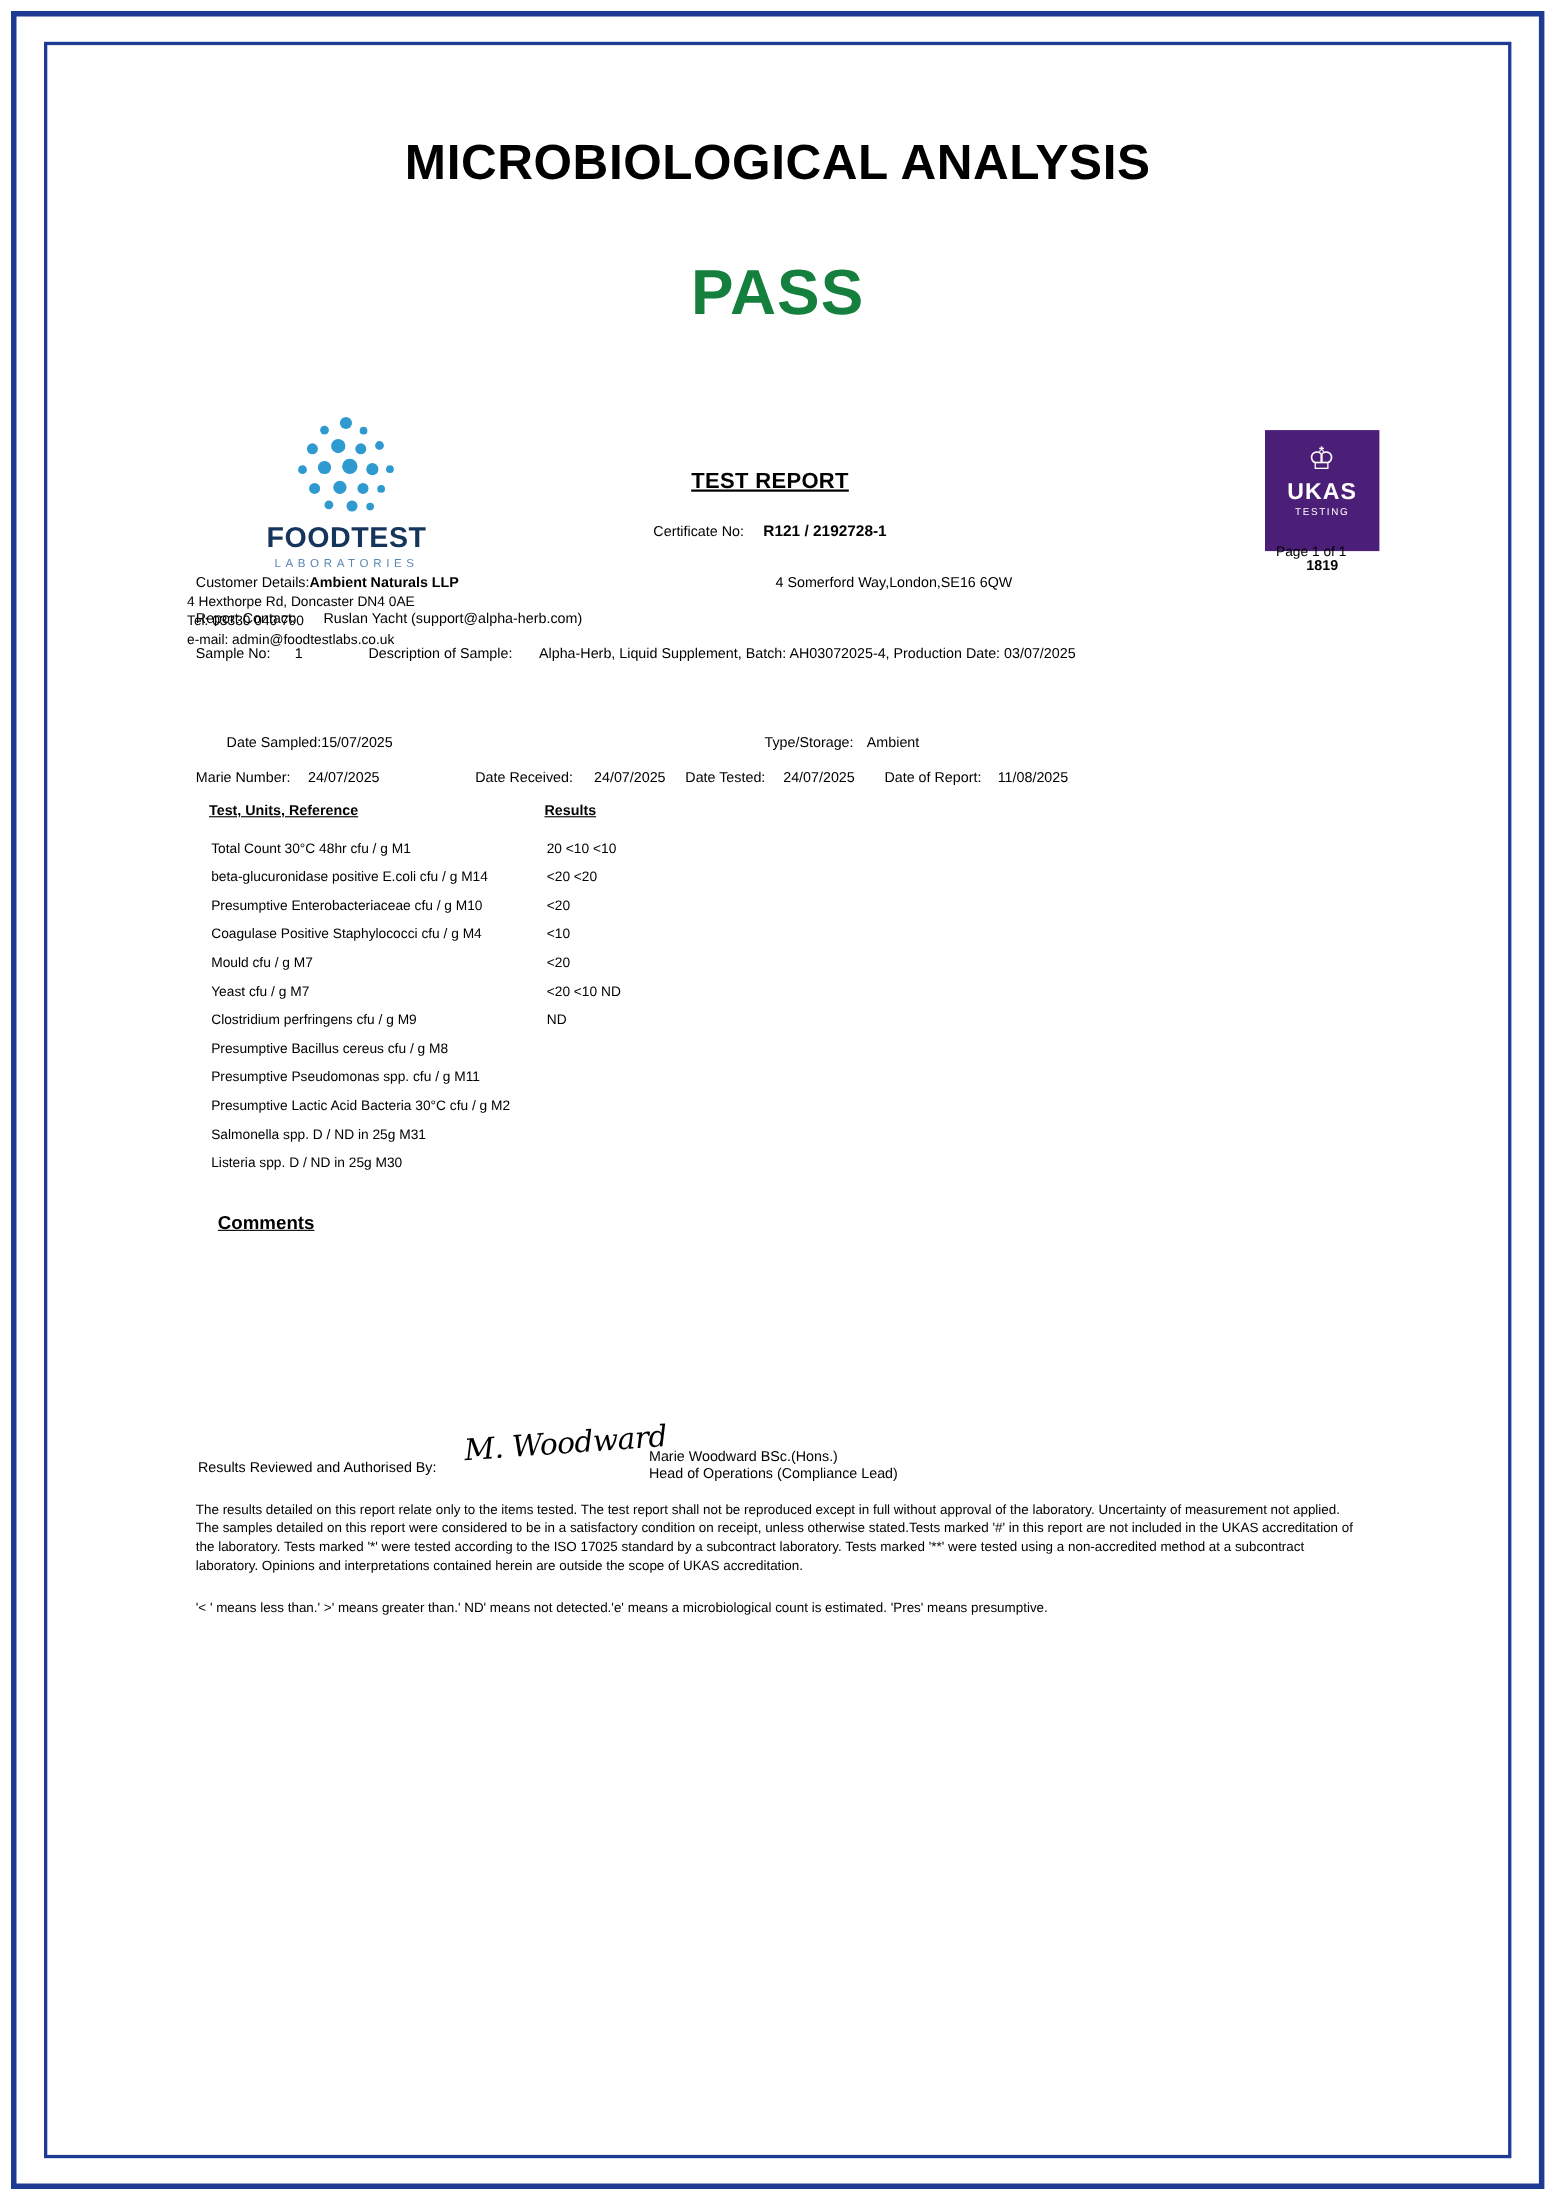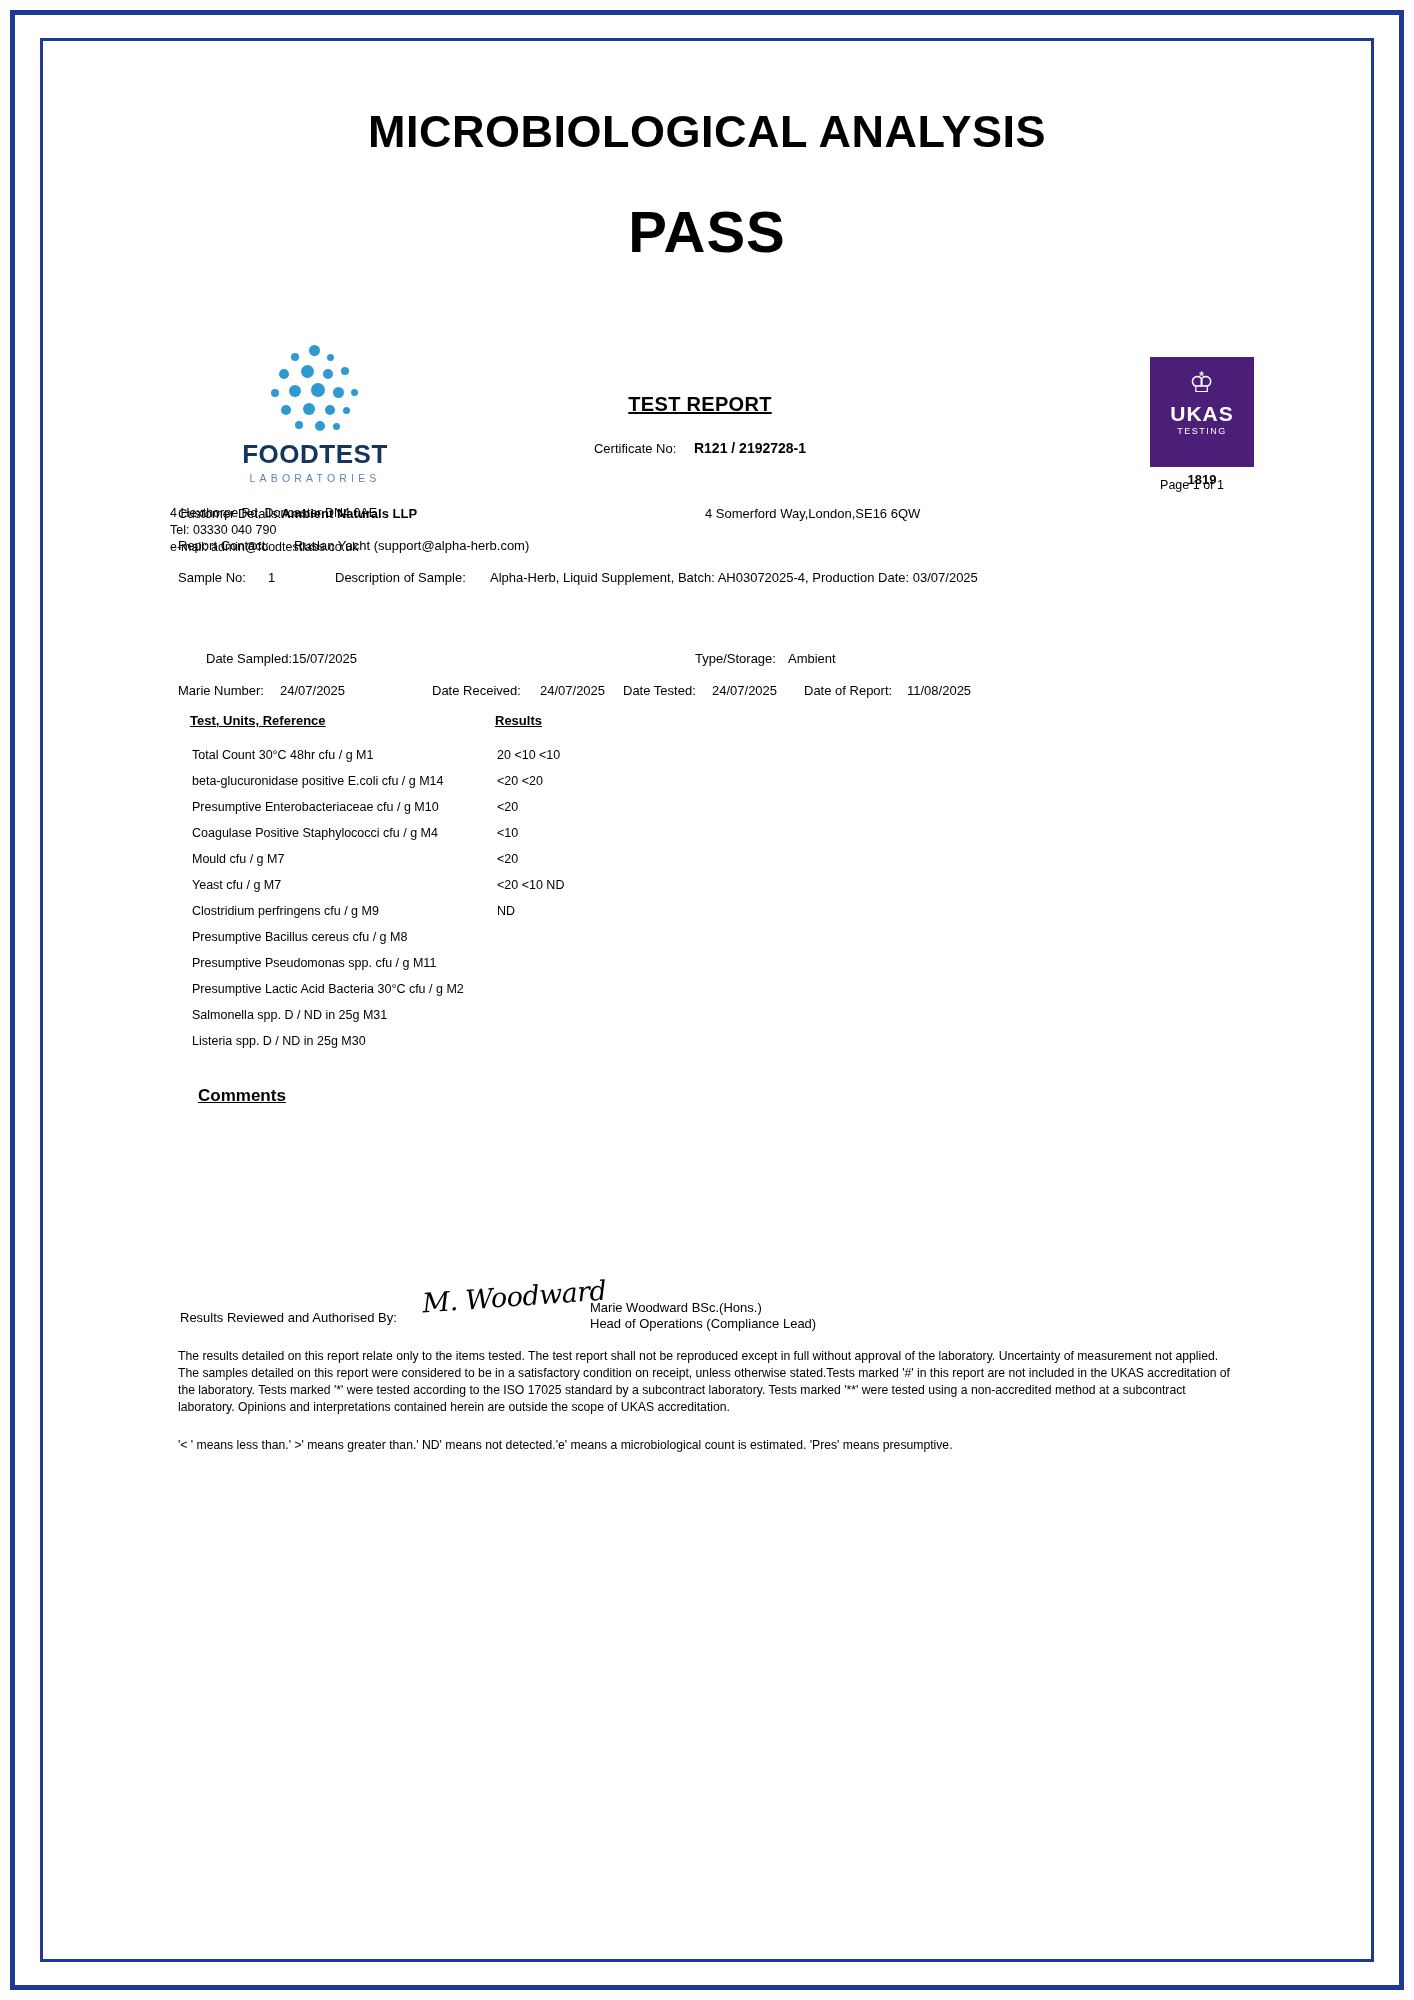--- a/index.html
+++ b/index.html
@@ -29,38 +29,38 @@
     left: 40px;
     top: 38px;
     width: 1334px;
     height: 1924px;
     border: 3px solid #1f3a93;
     box-sizing: border-box;
   }
   .content {
     position: absolute;
     left: 40px;
-    top: 38px;
+    top: 54px;
     width: 1334px;
     height: 1848px;
   }
 
   .main-title {
     text-align: center;
     font-size: 45px;
     font-weight: bold;
     letter-spacing: 0.5px;
     margin-top: 68px;
   }
   .pass-title {
     text-align: center;
     font-size: 58px;
     font-weight: bold;
-    color: #000000;
-    margin-top: 40px;
+    color: #15803d;
+    margin-top: 58px;
     letter-spacing: 1px;
   }
 
   
   .header-row {
     position: relative;
     margin-top: 80px;
     height: 160px;
   }
   .logo-block {

